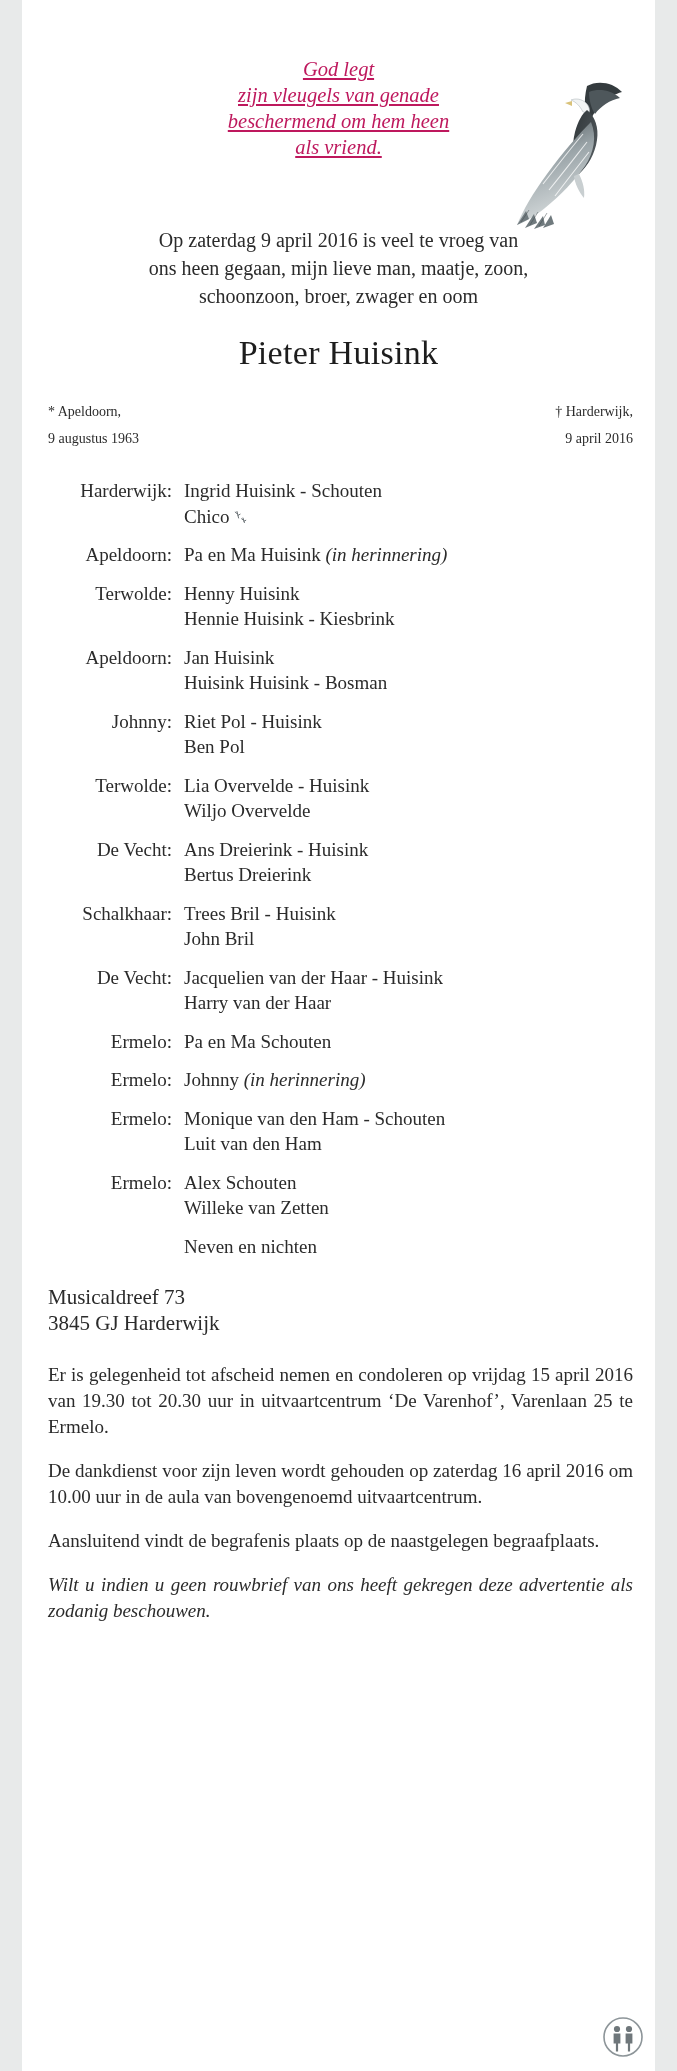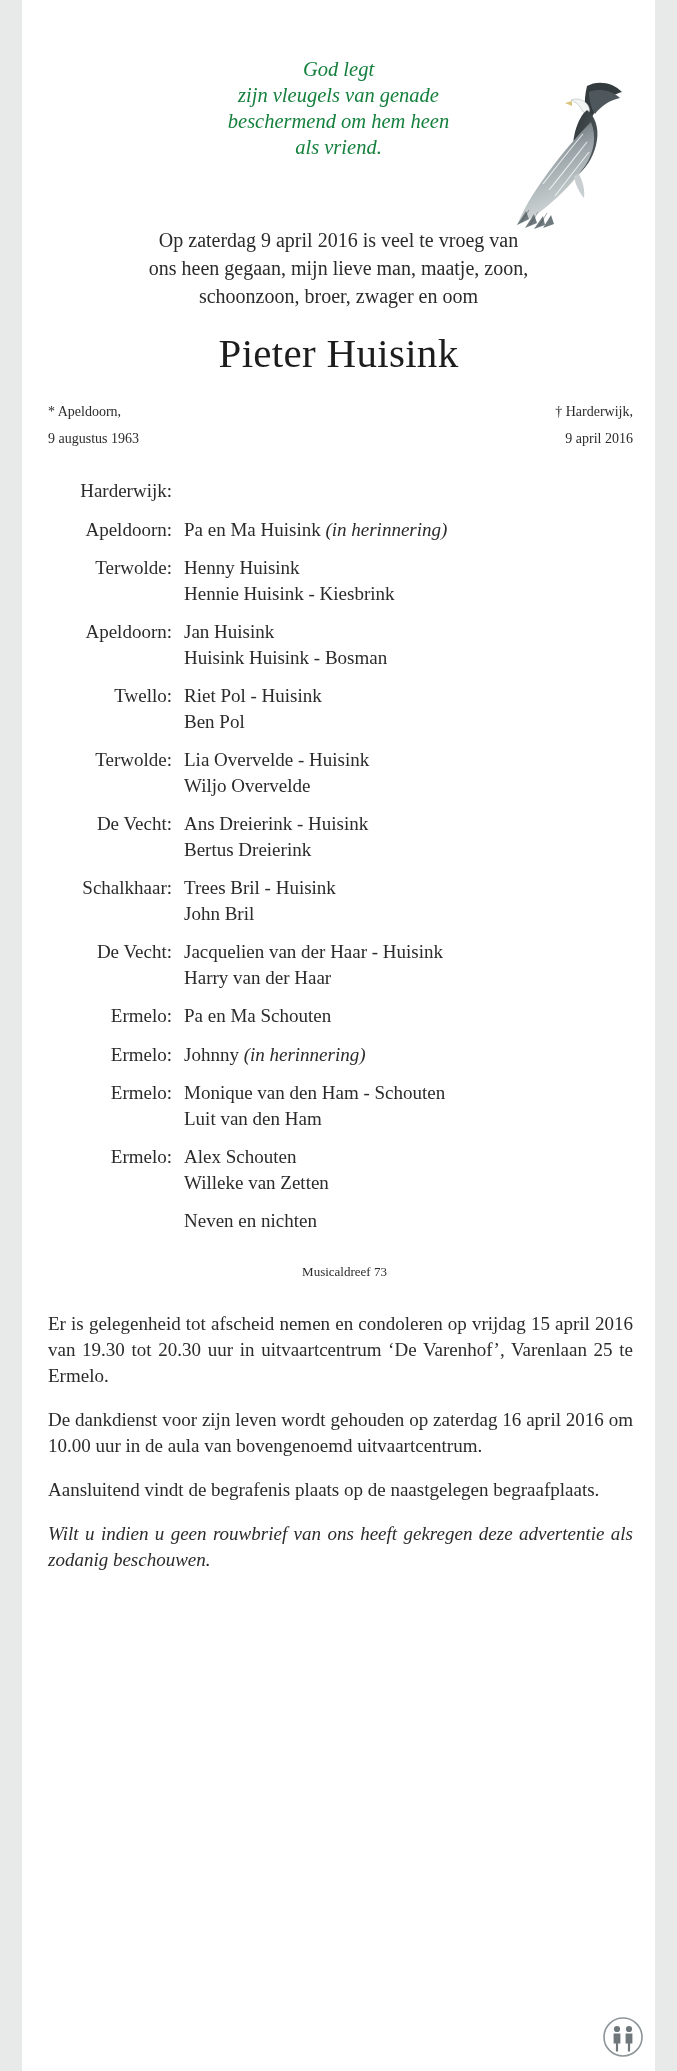--- a/index.html
+++ b/index.html
@@ -51,23 +51,24 @@
   }
 
   
   .verse {
     margin: 0;
     padding-top: 56px;
     text-align: center;
     font-style: italic;
     font-size: 20.5px;
     line-height: 26px;
-    color: #15803d;
+    color: #be185d;
     position: relative;
     z-index: 3;
+    text-decoration: underline;
   }
   .verse div { white-space: pre; }
 
   
   .eagle {
     position: absolute;
     right: 26px;
     top: 78px;
     width: 150px;
     height: 160px;
@@ -86,21 +87,21 @@
     position: relative;
     z-index: 3;
   }
   .intro div { white-space: nowrap; }
 
   
   .deceased-name {
     margin: 0;
     padding-top: 22px;
     text-align: center;
-    font-size: 41px;
+    font-size: 34px;
     line-height: 42px;
     letter-spacing: 0.3px;
     color: #1d1d1d;
   }
 
   
   .dates {
     display: flex;
     justify-content: space-between;
     padding-top: 24px;
@@ -138,23 +139,22 @@
     height: 16px;
     vertical-align: -2px;
     margin-left: 4px;
   }
   .paw svg { display: block; width: 100%; height: 100%; }
 
   
   .address {
     padding-top: 12px;
     padding-left: 12px;
-    font-size: 13px;
+    font-size: 21px;
     line-height: 26px;
-    text-align: center;
   }
 
   
   .closing {
     padding-top: 26px;
     padding-left: 12px;
     padding-right: 8px;
   }
   .closing p {
     margin: 0 0 18px 0;
@@ -260,20 +260,33 @@
       </div>
       <div class="col-right">
         <div><span>†</span> <span>Harderwijk,</span></div>
         <div>9 april 2016</div>
       </div>
     </div>
 
     <div class="family" id="family-list">
         <div class="fam-row">
           <div class="fam-place">Harderwijk:</div>
+          <div class="fam-names">
+            <div class="nm"><span>Ingrid Huisink - Schouten</span></div>
+            <div class="nm"><span>Chico</span><span class="paw"><svg viewBox="0 0 16 16" xmlns="http://www.w3.org/2000/svg">
+                  <g stroke="#5a6266" stroke-width="0.9" fill="none" stroke-linecap="round">
+                    <path d="M4 2.5 L5.6 9"></path>
+                    <path d="M4 4.6 L2.2 3.1"></path>
+                    <path d="M5 6.4 L7.1 5.2"></path>
+                    <path d="M10 9 L11.4 13.6"></path>
+                    <path d="M10.2 10.9 L8.6 9.8"></path>
+                    <path d="M11 12.2 L12.8 11.3"></path>
+                  </g>
+                </svg></span></div>
+          </div>
         </div>
         <div class="fam-row">
           <div class="fam-place">Apeldoorn:</div>
           <div class="fam-names">
             <div class="nm"><span>Pa en Ma Huisink</span> <span class="memo">(in herinnering)</span></div>
           </div>
         </div>
         <div class="fam-row">
           <div class="fam-place">Terwolde:</div>
           <div class="fam-names">
@@ -282,21 +295,21 @@
           </div>
         </div>
         <div class="fam-row">
           <div class="fam-place">Apeldoorn:</div>
           <div class="fam-names">
             <div class="nm"><span>Jan Huisink</span></div>
             <div class="nm"><span>Huisink Huisink - Bosman</span></div>
           </div>
         </div>
         <div class="fam-row">
-          <div class="fam-place">Twello:</div>
+          <div class="fam-place">Johnny:</div>
           <div class="fam-names">
             <div class="nm"><span>Riet Pol - Huisink</span></div>
             <div class="nm"><span>Ben Pol</span></div>
           </div>
         </div>
         <div class="fam-row">
           <div class="fam-place">Terwolde:</div>
           <div class="fam-names">
             <div class="nm"><span>Lia Overvelde - Huisink</span></div>
             <div class="nm"><span>Wiljo Overvelde</span></div>
@@ -352,20 +365,21 @@
         <div class="fam-row">
           <div class="fam-place"></div>
           <div class="fam-names">
             <div class="nm"><span>Neven en nichten</span></div>
           </div>
         </div>
       </div>
 
     <div class="address">
       <div>Musicaldreef 73</div>
+      <div>3845 GJ   Harderwijk</div>
     </div>
 
     <div class="closing">
       <p>Er is gelegenheid tot afscheid nemen en condoleren op vrijdag 15 april 2016 van 19.30 tot 20.30 uur in uitvaartcentrum ‘De Varenhof’, Varenlaan 25 te Ermelo.</p>
       <p>De dankdienst voor zijn leven wordt gehouden op zaterdag 16 april 2016 om 10.00 uur in de aula van bovengenoemd uitvaartcentrum.</p>
       <p>Aansluitend vindt de begrafenis plaats op de naastgelegen begraafplaats.</p>
       <p class="italic">Wilt u indien u geen rouwbrief van ons heeft gekregen deze advertentie als zodanig beschouwen.</p>
     </div>
 
   </div>

